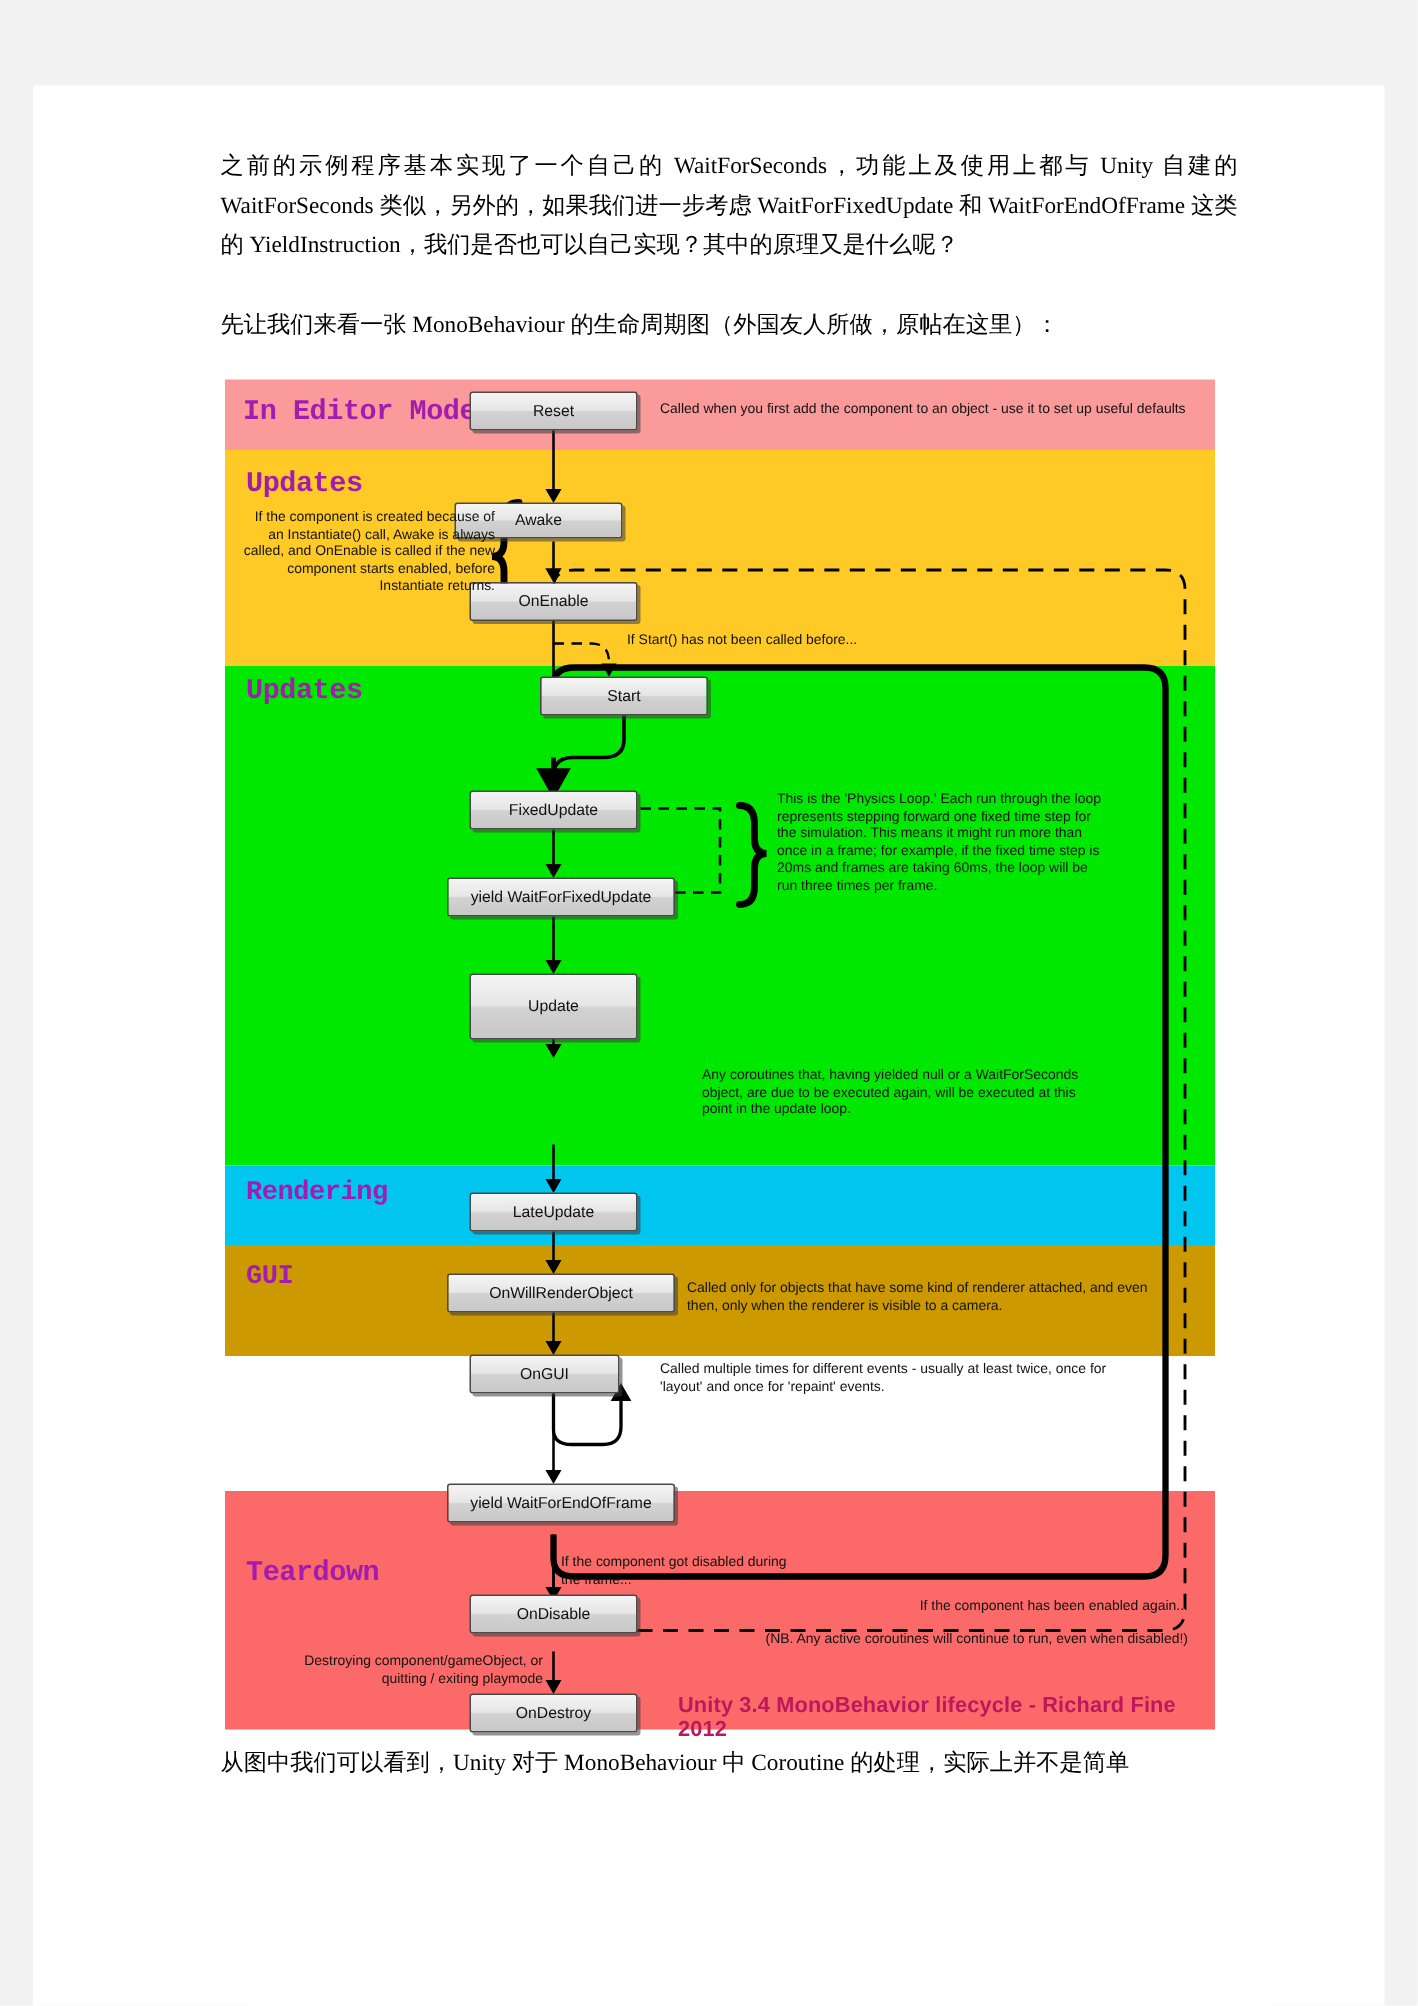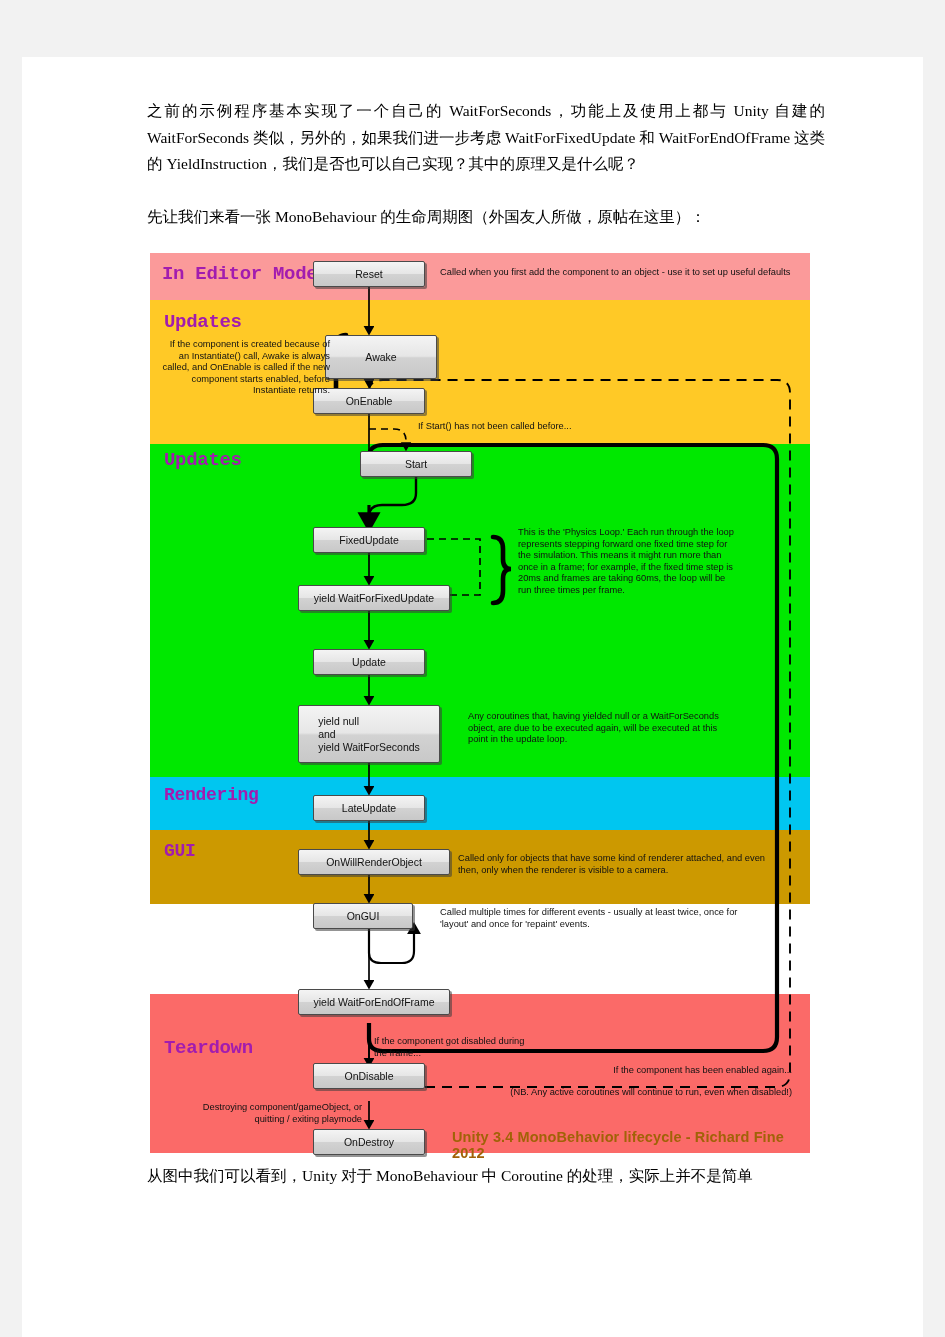--- a/index.html
+++ b/index.html
@@ -88,21 +88,21 @@
     line-height:11.6px;
     color:#111;
   }
   .note.right { text-align:right; }
 
   .credit {
     position:absolute;
     font-family:"Liberation Sans", sans-serif;
     font-weight:bold;
     font-size:14.5px;
-    color:#a16207;
+    color:#be185d;
     letter-spacing:0.1px;
   }
 
   svg.overlay {
     position:absolute; left:0; top:0;
     width:660px; height:900px;
     pointer-events:none;
   }
 </style>
 </head>
@@ -181,35 +181,32 @@
 
     <div class="band-title t-editor">In Editor Mode</div>
     <div class="band-title t-startup">Updates</div>
     <div class="band-title t-updates">Updates</div>
     <div class="band-title t-render">Rendering</div>
     <div class="band-title t-gui">GUI</div>
     <div class="band-title t-teardown">Teardown</div>
 
     <div class="node" style="left:163px; top:8px;   width:112px; height:26px;">Reset</div>
 
-    <div class="node" style="left:175px; top:82px;  width:112px; height:44px;">Awake</div>
+    <div class="node" style="left:153px; top:82px;  width:112px; height:24px;">Awake</div>
 
     <div class="node" style="left:163px; top:135px; width:112px; height:26px;">OnEnable</div>
 
     <div class="node" style="left:210px; top:198px; width:112px; height:26px;">Start</div>
 
     <div class="node" style="left:163px; top:274px; width:112px; height:26px;">FixedUpdate</div>
 
     <div class="node" style="left:148px; top:332px; width:152px; height:26px;">yield WaitForFixedUpdate</div>
 
-    <div class="node" style="left:163px; top:396px; width:112px; height:26px;">Update</div>
-
-    <div class="node" style="left:148px; top:452px; width:142px; height:58px;">yield null
-and
-yield WaitForSeconds</div>
+    <div class="node" style="left:163px; top:396px; width:112px; height:44px;">Update</div>
+
 
     <div class="node" style="left:163px; top:542px; width:112px; height:26px;">LateUpdate</div>
 
     <div class="node" style="left:148px; top:596px; width:152px; height:26px;">OnWillRenderObject</div>
 
     <div class="node" style="left:163px; top:650px; width:100px; height:26px;">OnGUI</div>
 
     <div class="node" style="left:148px; top:736px; width:152px; height:26px;">yield WaitForEndOfFrame</div>
 
     <div class="node" style="left:163px; top:810px; width:112px; height:26px;">OnDisable</div>

